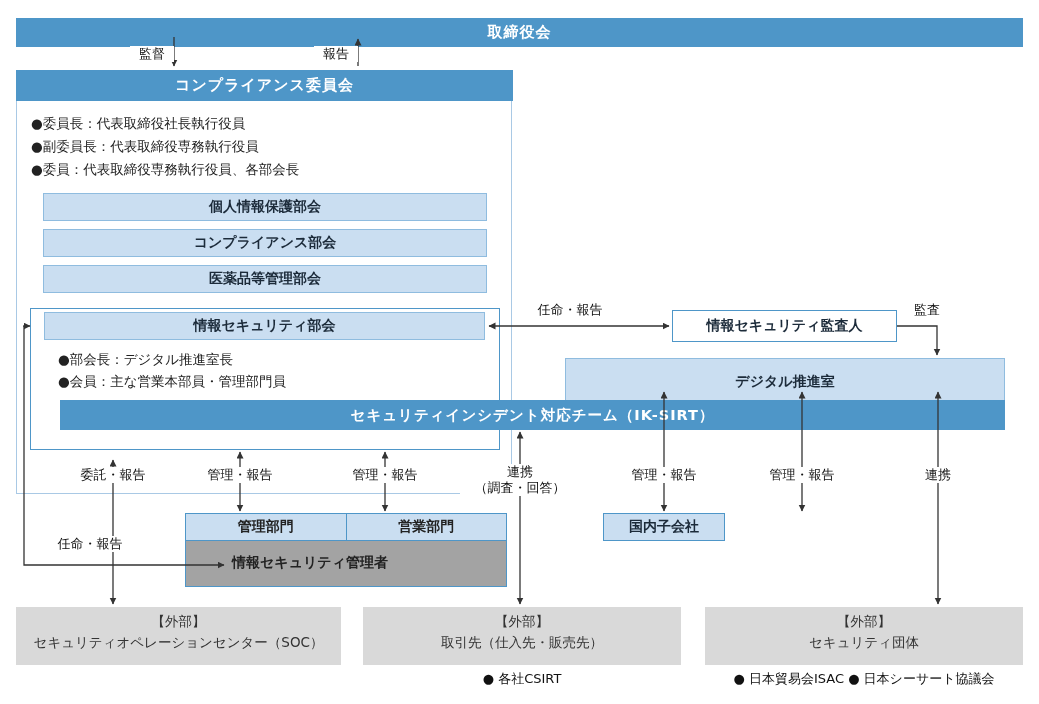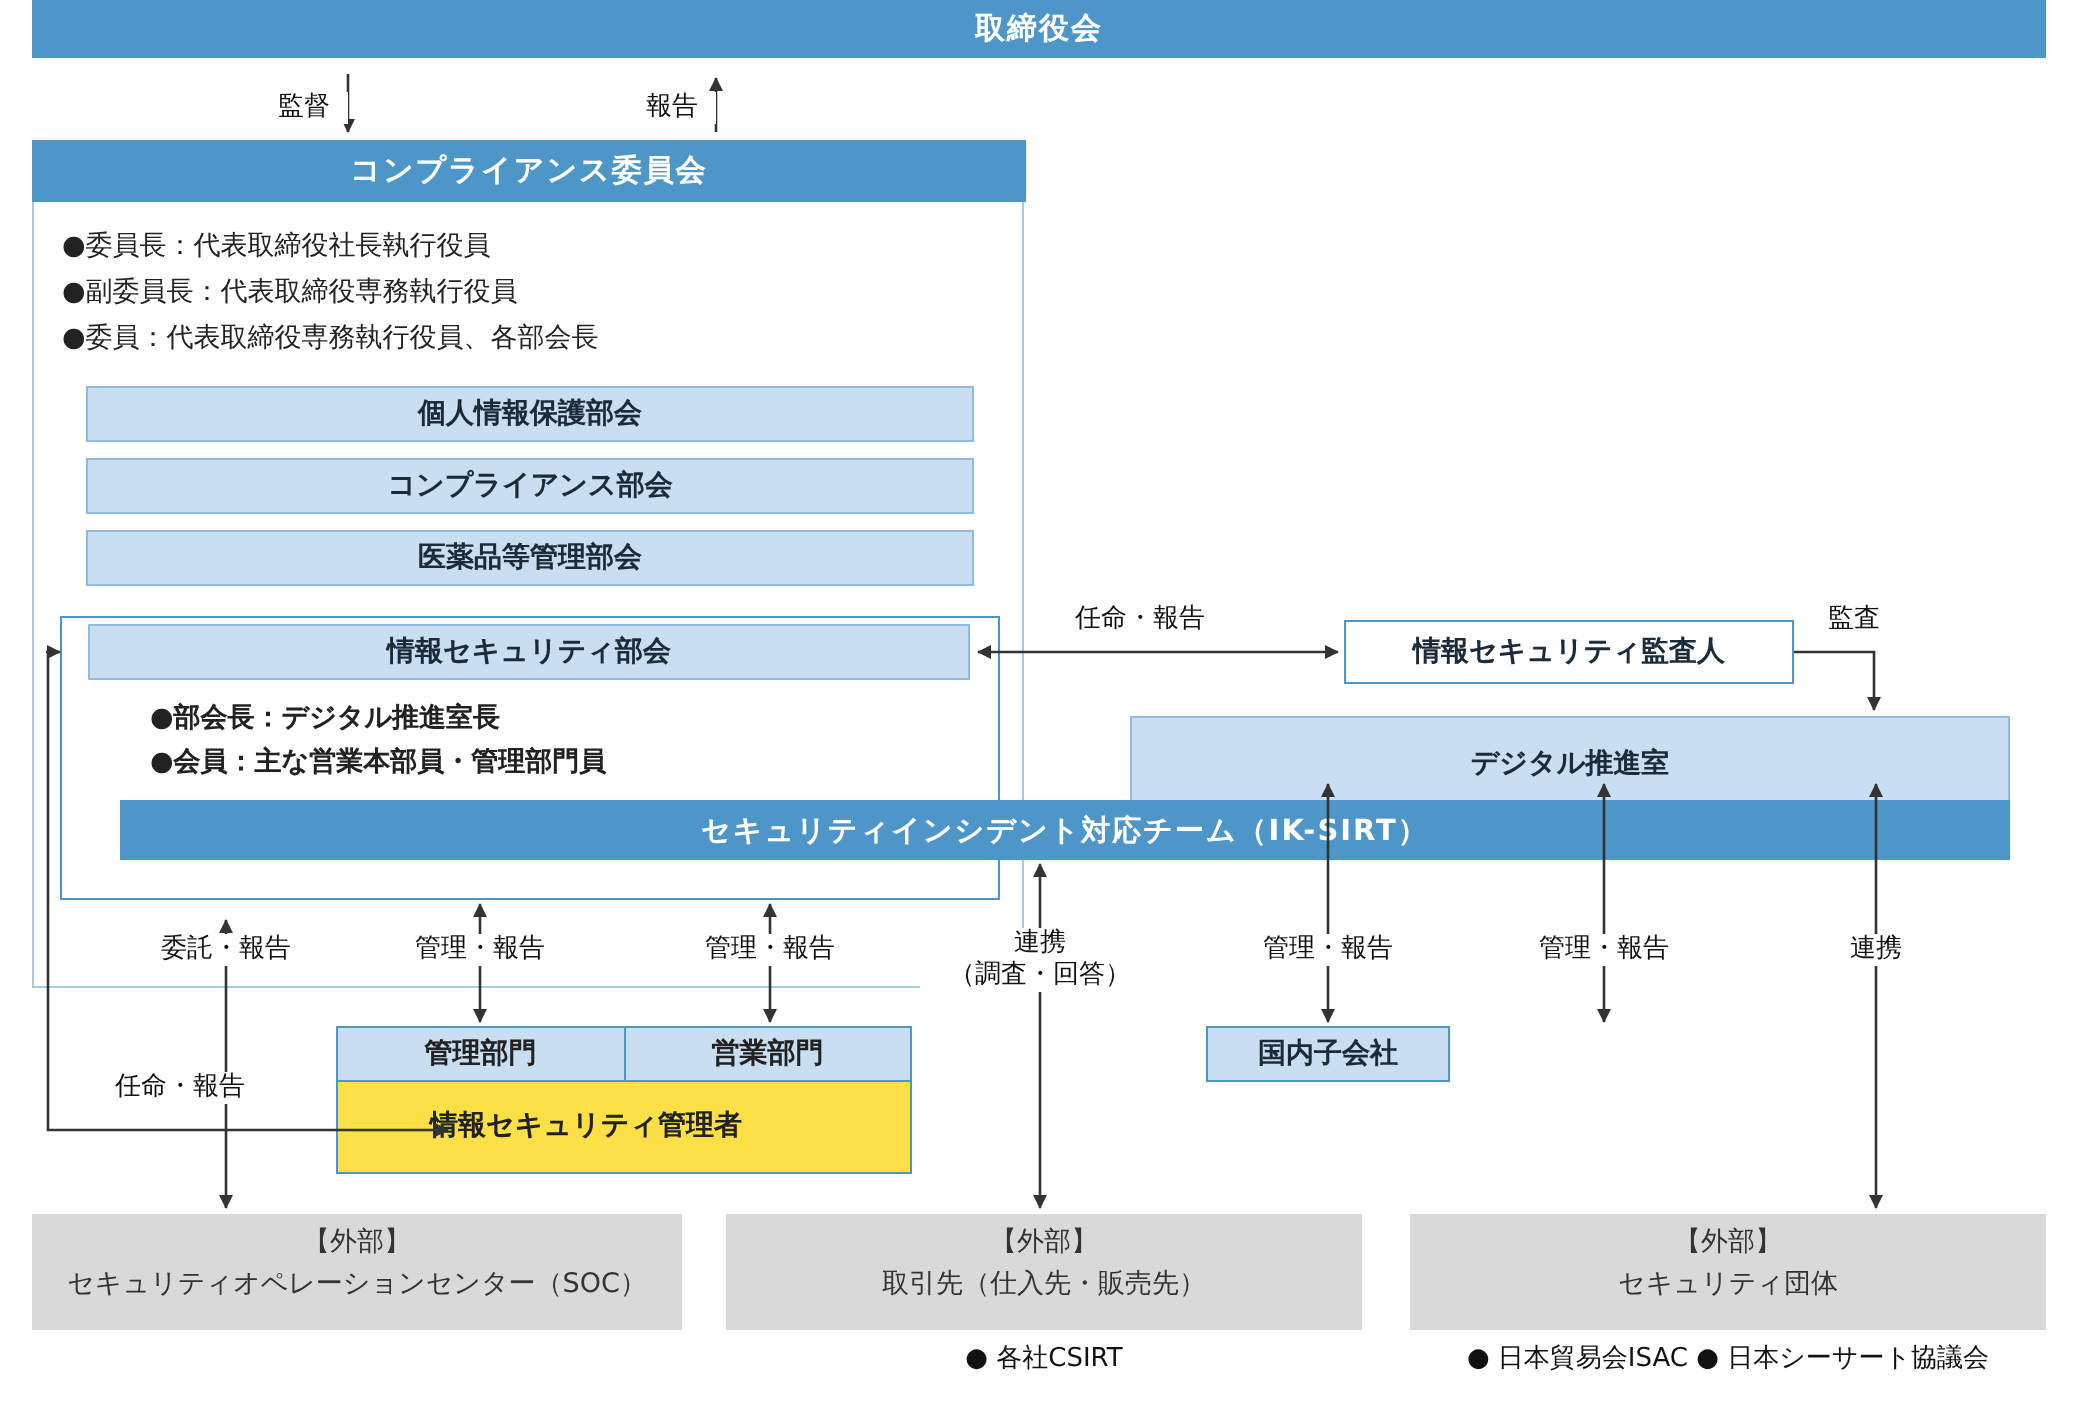--- a/index.html
+++ b/index.html
@@ -31,49 +31,49 @@
               line-height:16px;z-index:6;padding:0 2px;white-space:nowrap}
   .footnote{position:absolute;font-size:13px;color:#111;text-align:center;z-index:1;white-space:nowrap}
   .connectors{position:absolute;left:0;top:0;z-index:4;pointer-events:none}
   .z2{z-index:2}.z3{z-index:3}
 </style>
 </head>
 <body>
 
 <div class="canvas">
 
-  <div class="bluebar" style="left:16px;top:0;width:1007px;height:29px">取締役会</div>
+  <div class="bluebar" style="left:16px;top:18px;width:1007px;height:29px">取締役会</div>
 
   <div class="panel" style="left:16px;top:70px;width:496px;height:424px">
     <div class="bluebar" style="left:-1px;top:-1px;width:497px;height:31px">コンプライアンス委員会</div>
     <div class="bullets" style="left:14px;top:41px;line-height:23px">
       <div>●委員長：代表取締役社長執行役員</div>
       <div>●副委員長：代表取締役専務執行役員</div>
       <div>●委員：代表取締役専務執行役員、各部会長</div>
     </div>
     <div class="lightbox" style="left:26px;top:122px;width:444px;height:28px">個人情報保護部会</div>
     <div class="lightbox" style="left:26px;top:158px;width:444px;height:28px">コンプライアンス部会</div>
     <div class="lightbox" style="left:26px;top:194px;width:444px;height:28px">医薬品等管理部会</div>
   </div>
 
   <div class="whitebox-blue z2" style="left:30px;top:308px;width:470px;height:142px;display:block">
     <div class="lightbox" style="left:13px;top:3px;width:441px;height:28px">情報セキュリティ部会</div>
-    <div class="bullets" style="left:44px;top:39px;line-height:22px;font-weight:bold">
+    <div class="bullets" style="left:27px;top:39px;line-height:22px;font-weight:normal">
       <div>●部会長：デジタル推進室長</div>
       <div>●会員：主な営業本部員・管理部門員</div>
     </div>
   </div>
 
   <div class="whitebox-blue z2" style="left:672px;top:310px;width:225px;height:32px">情報セキュリティ監査人</div>
 
   <div class="lightbox z2" style="left:565px;top:358px;width:440px;height:48px">デジタル推進室</div>
 
   <div class="bluebar z3" style="left:60px;top:400px;width:945px;height:30px;font-size:14.5px">セキュリティインシデント対応チーム（IK-SIRT）</div>
 
-  <div class="abs z2" style="left:168px;top:513px;width:288px;height:74px;border:1.5px solid var(--blue);background:#fde047">
+  <div class="abs z2" style="left:185px;top:513px;width:322px;height:74px;border:1.5px solid var(--blue);background:#a3a3a3">
     <div style="display:flex;height:27px">
       <div style="flex:1;background:var(--lightblue);border-right:1.5px solid var(--blue);border-bottom:1.5px solid var(--blue);display:flex;align-items:center;justify-content:center;font-weight:bold;font-size:14px">管理部門</div>
       <div style="flex:1;background:var(--lightblue);border-bottom:1.5px solid var(--blue);display:flex;align-items:center;justify-content:center;font-weight:bold;font-size:14px">営業部門</div>
     </div>
     <div style="height:44px;display:flex;align-items:center;padding-left:46px;font-weight:bold;font-size:14px">情報セキュリティ管理者</div>
   </div>
 
   <div class="lightbox z2" style="left:603px;top:513px;width:122px;height:28px;border:1.5px solid var(--blue)">国内子会社</div>
 
   <div class="graybox" style="left:16px;top:607px;width:325px;height:58px">

